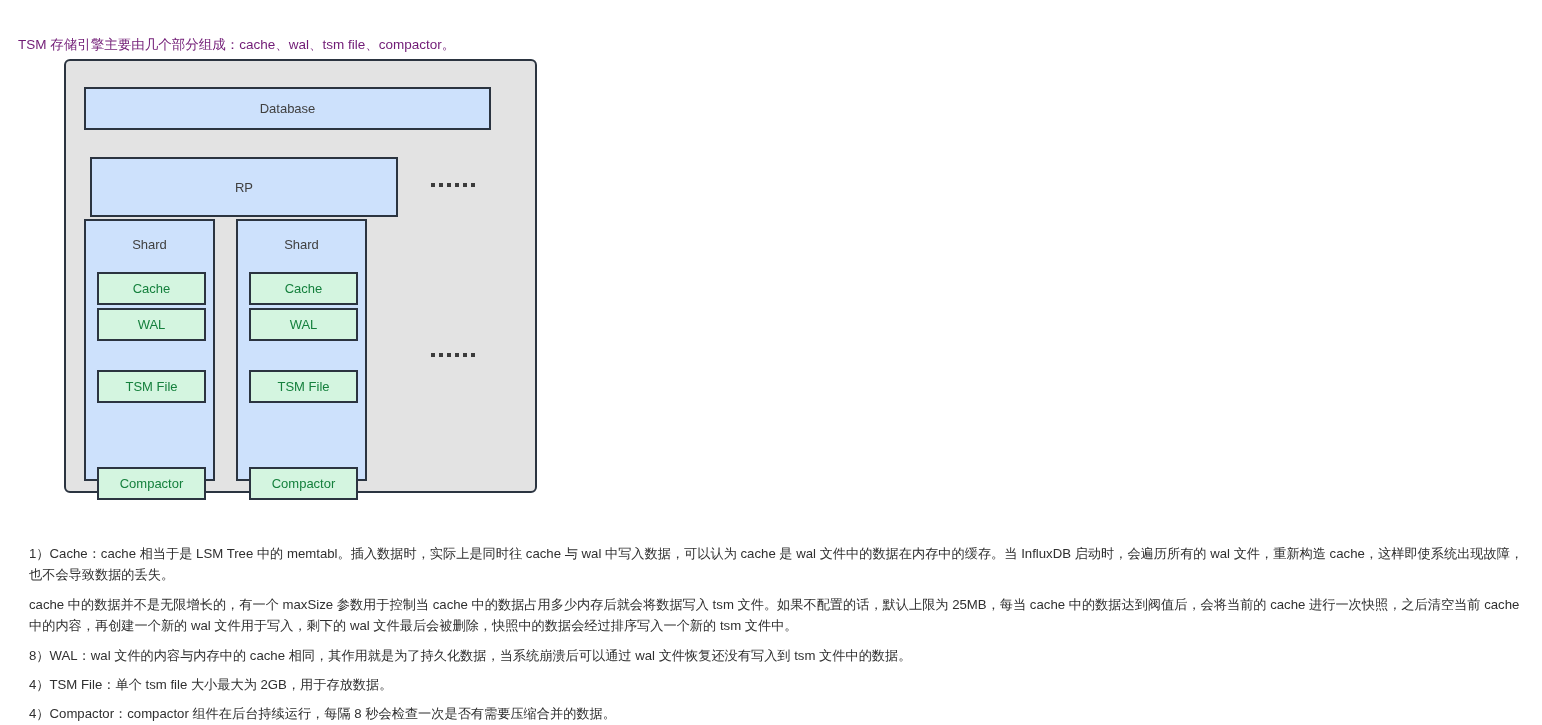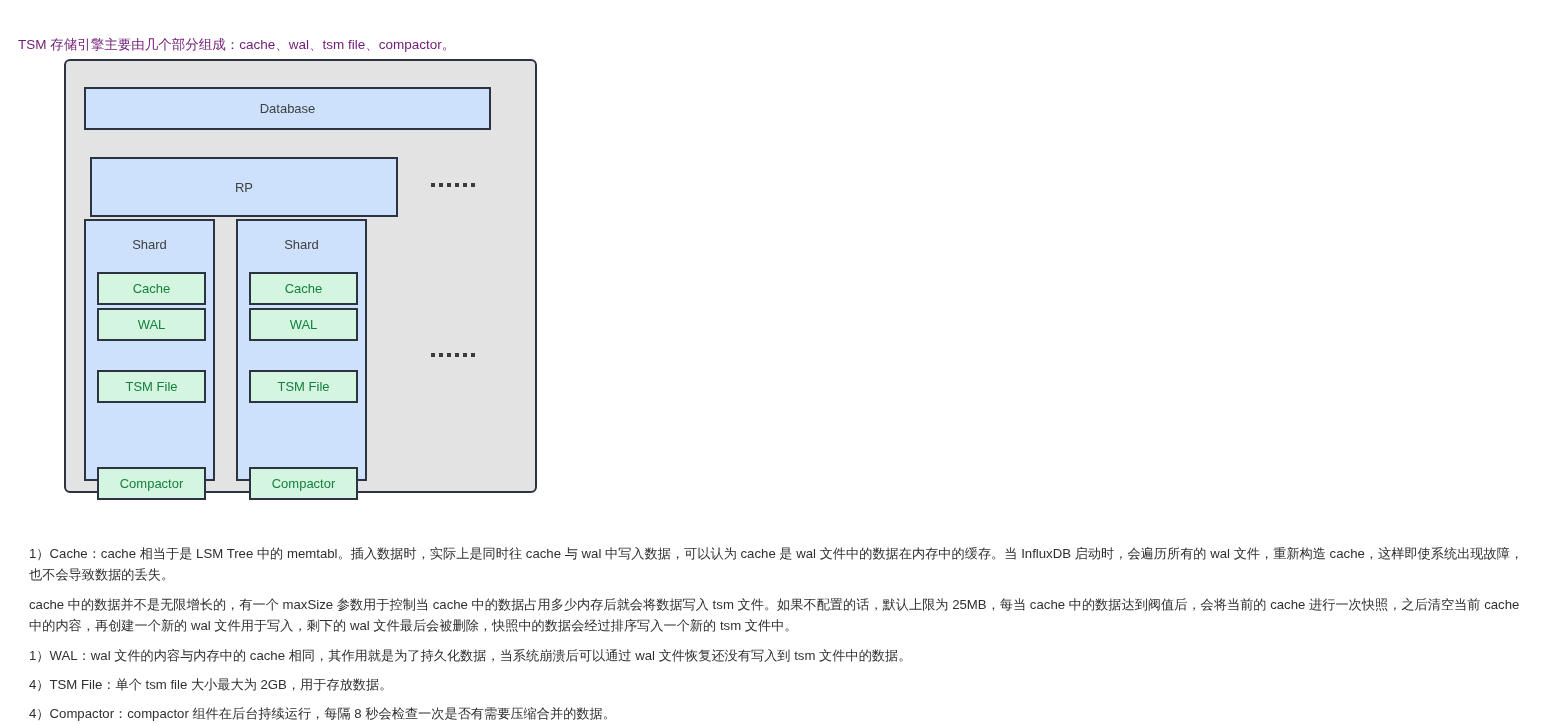--- a/index.html
+++ b/index.html
@@ -203,16 +203,16 @@
       <span></span>
       <span></span>
       <span></span>
   </div>
 
 </div>
 
 <div class="body-text">
   <p>1）Cache：cache 相当于是 LSM Tree 中的 memtabl。插入数据时，实际上是同时往 cache 与 wal 中写入数据，可以认为 cache 是 wal 文件中的数据在内存中的缓存。当 InfluxDB 启动时，会遍历所有的 wal 文件，重新构造 cache，这样即使系统出现故障，也不会导致数据的丢失。</p>
   <p>cache 中的数据并不是无限增长的，有一个 maxSize 参数用于控制当 cache 中的数据占用多少内存后就会将数据写入 tsm 文件。如果不配置的话，默认上限为 25MB，每当 cache 中的数据达到阀值后，会将当前的 cache 进行一次快照，之后清空当前 cache 中的内容，再创建一个新的 wal 文件用于写入，剩下的 wal 文件最后会被删除，快照中的数据会经过排序写入一个新的 tsm 文件中。</p>
-  <p class="tight">1）WAL：wal 文件的内容与内存中的 cache 相同，其作用就是为了持久化数据，当系统崩溃后可以通过 wal 文件恢复还没有写入到 tsm 文件中的数据。</p>
+  <p class="tight">8）WAL：wal 文件的内容与内存中的 cache 相同，其作用就是为了持久化数据，当系统崩溃后可以通过 wal 文件恢复还没有写入到 tsm 文件中的数据。</p>
   <p class="tight">4）TSM File：单个 tsm file 大小最大为 2GB，用于存放数据。</p>
   <p class="tight">4）Compactor：compactor 组件在后台持续运行，每隔 8 秒会检查一次是否有需要压缩合并的数据。</p>
 </div>
 
 </body></html>

